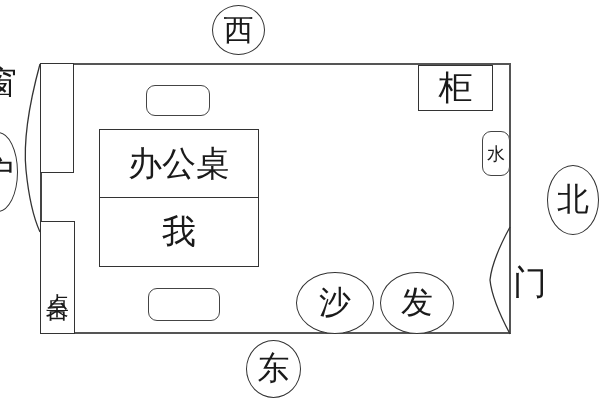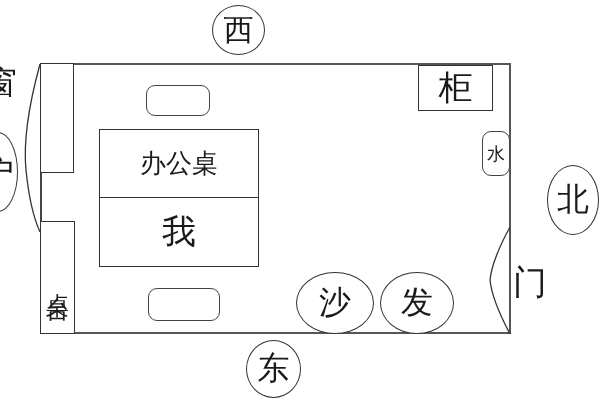--- a/index.html
+++ b/index.html
@@ -27,21 +27,21 @@
 </svg>
 
 <div class="abs box" style="left:40px; top:63px; width:34px; height:110px;"></div>
 
 <div class="abs box label vert" style="left:40px; top:221px; width:35px; height:113px; font-size:24px;">
   <span>桌台</span>
 </div>
 
 <div class="abs rounded" style="left:146px; top:85px; width:64px; height:31px;"></div>
 
-<div class="abs box label" style="left:99px; top:129px; width:160px; height:69px; font-size:26px;">
+<div class="abs box label" style="left:99px; top:129px; width:160px; height:69px; font-size:34px;">
   <span>办公桌</span>
 </div>
 
 <div class="abs box label" style="left:99px; top:197px; width:160px; height:70px; font-size:34px;">
   <span>我</span>
 </div>
 
 <div class="abs rounded" style="left:148px; top:288px; width:72px; height:33px;"></div>
 
 <div class="abs box label" style="left:418px; top:65px; width:75px; height:46px; font-size:34px;">

